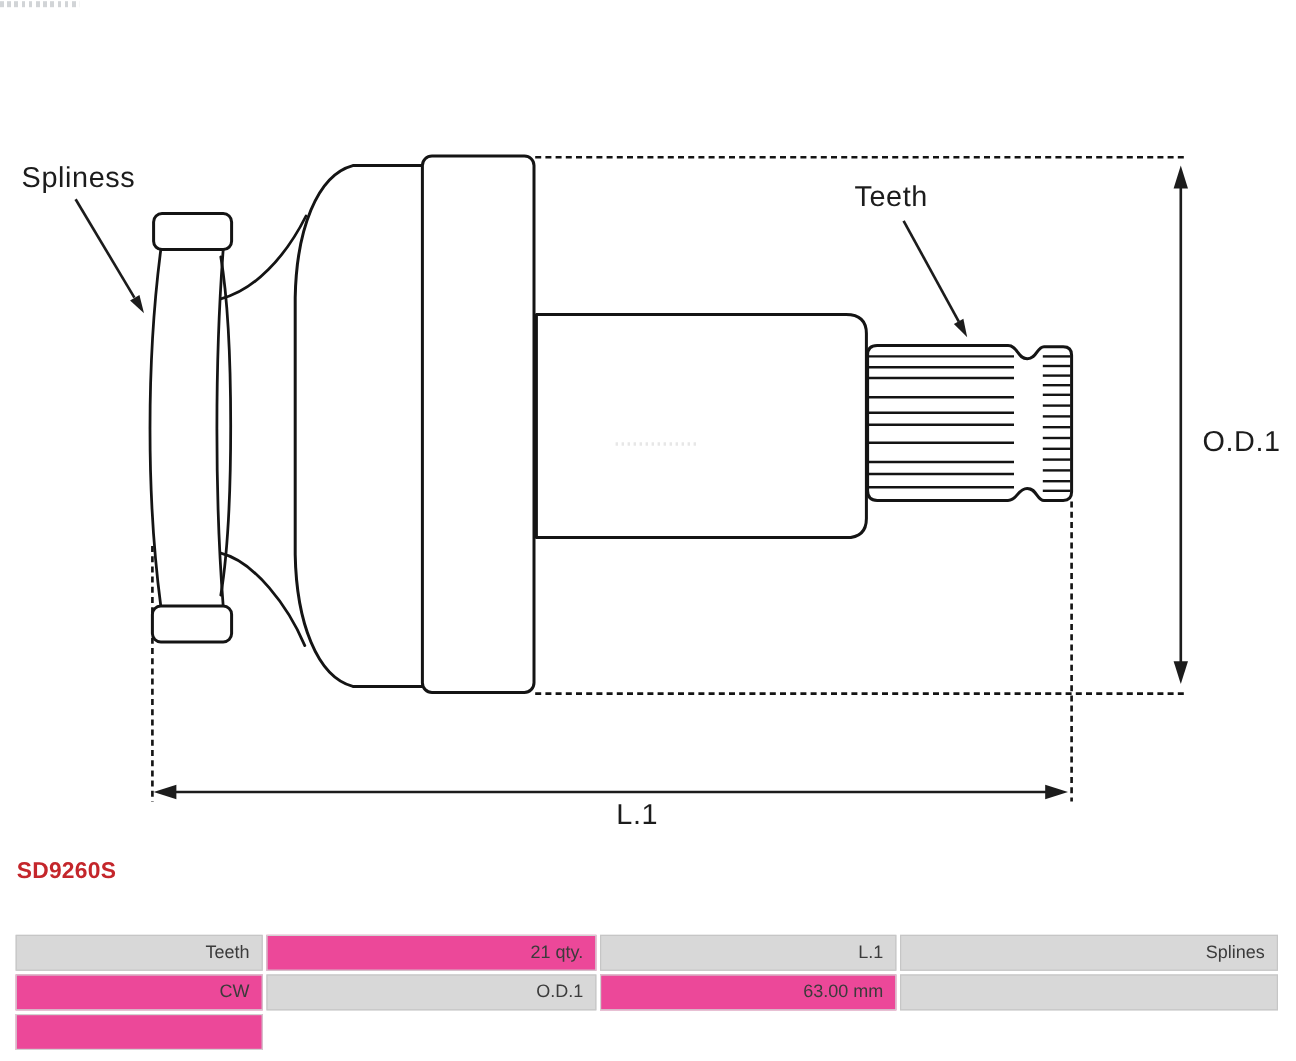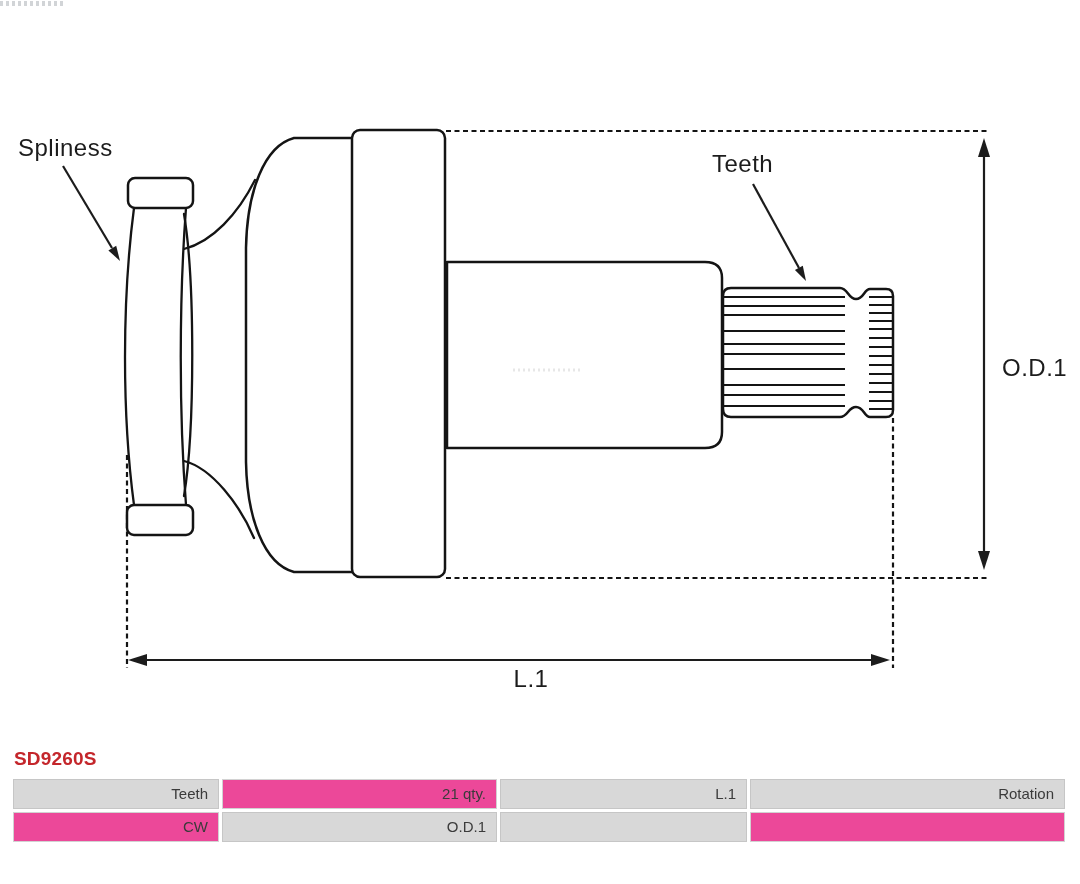--- a/index.html
+++ b/index.html
@@ -16,21 +16,21 @@
   .thin{fill:none;stroke:#141414;stroke-width:2.3;stroke-linecap:round;}
   .dim{stroke:#1c1c1c;stroke-width:2.2;fill:none;}
   .dash{stroke:#141414;stroke-width:2.2;fill:none;stroke-dasharray:5 3.5;}
   .arrowhead{fill:#1c1c1c;stroke:none;}
   .dlabel{
     font-family:"Liberation Sans",sans-serif;font-size:24px;fill:#1c1c1c;
     letter-spacing:.5px;font-weight:400;
   }
   .tooth{stroke:#141414;stroke-width:2;}
   .part-number{
-    position:absolute;left:14px;top:748px;font-size:19px;font-weight:bold;
+    position:absolute;left:14px;top:716px;font-size:19px;font-weight:bold;
     color:#c4262b;letter-spacing:.2px;
   }
   .spec-table{
     position:absolute;left:13px;top:779px;
     display:grid;grid-template-columns:206px 275px 247px 315px;
     grid-auto-rows:30px;gap:3px;
   }
   .cell{
     box-sizing:border-box;border:1px solid #d2d2d2;background:#ec4899;
     font-size:15px;color:#3b3b3b;text-align:right;
@@ -127,21 +127,22 @@
     <text class="dlabel" x="712" y="172">Teeth</text>
   </svg>
 
   <div class="part-number">SD9260S</div>
 
   <div class="spec-table">
     <div class="cell lbl">Teeth</div>
     <div class="cell">21 qty.</div>
     <div class="cell lbl">L.1</div>
 
-    <div class="cell lbl">Rotation</div>
+    <div class="cell lbl">Splines</div>
     <div class="cell">CW</div>
 
     <div class="cell lbl">O.D.1</div>
+    <div class="cell">63.00 mm</div>
     <div class="cell lbl"></div>
     <div class="cell"></div>
   </div>
 
 </div>
 
 </body></html>

